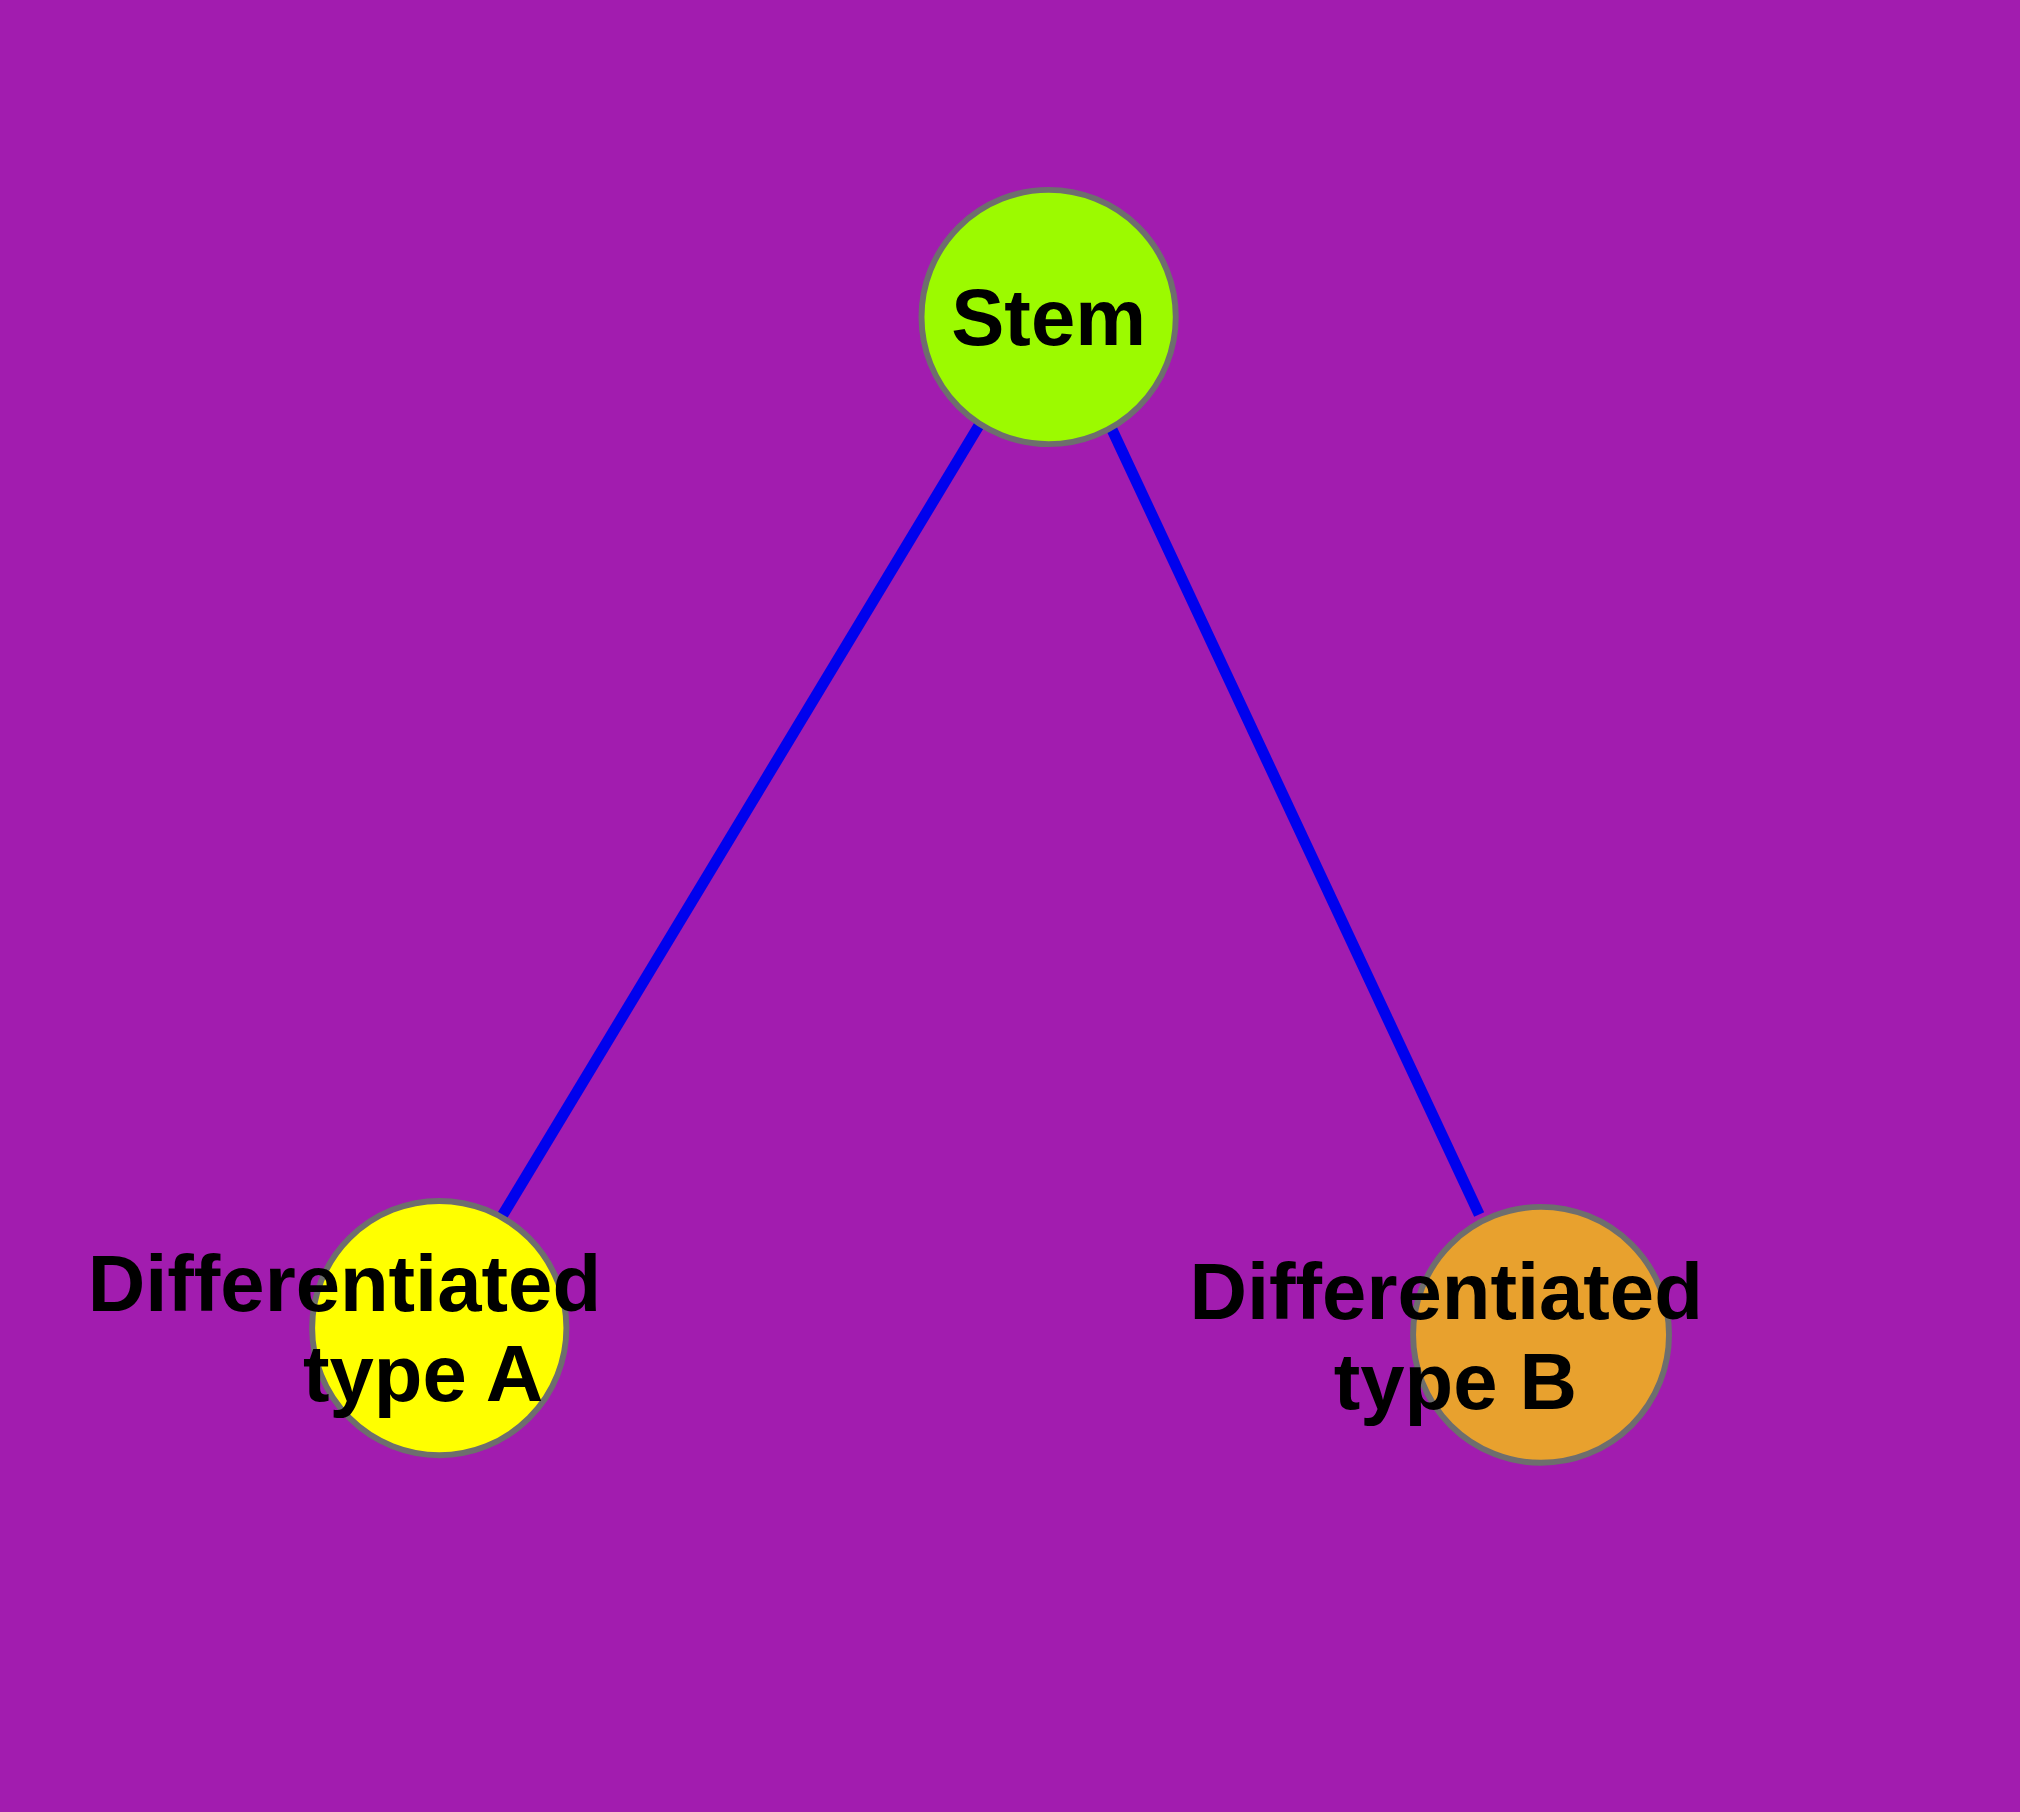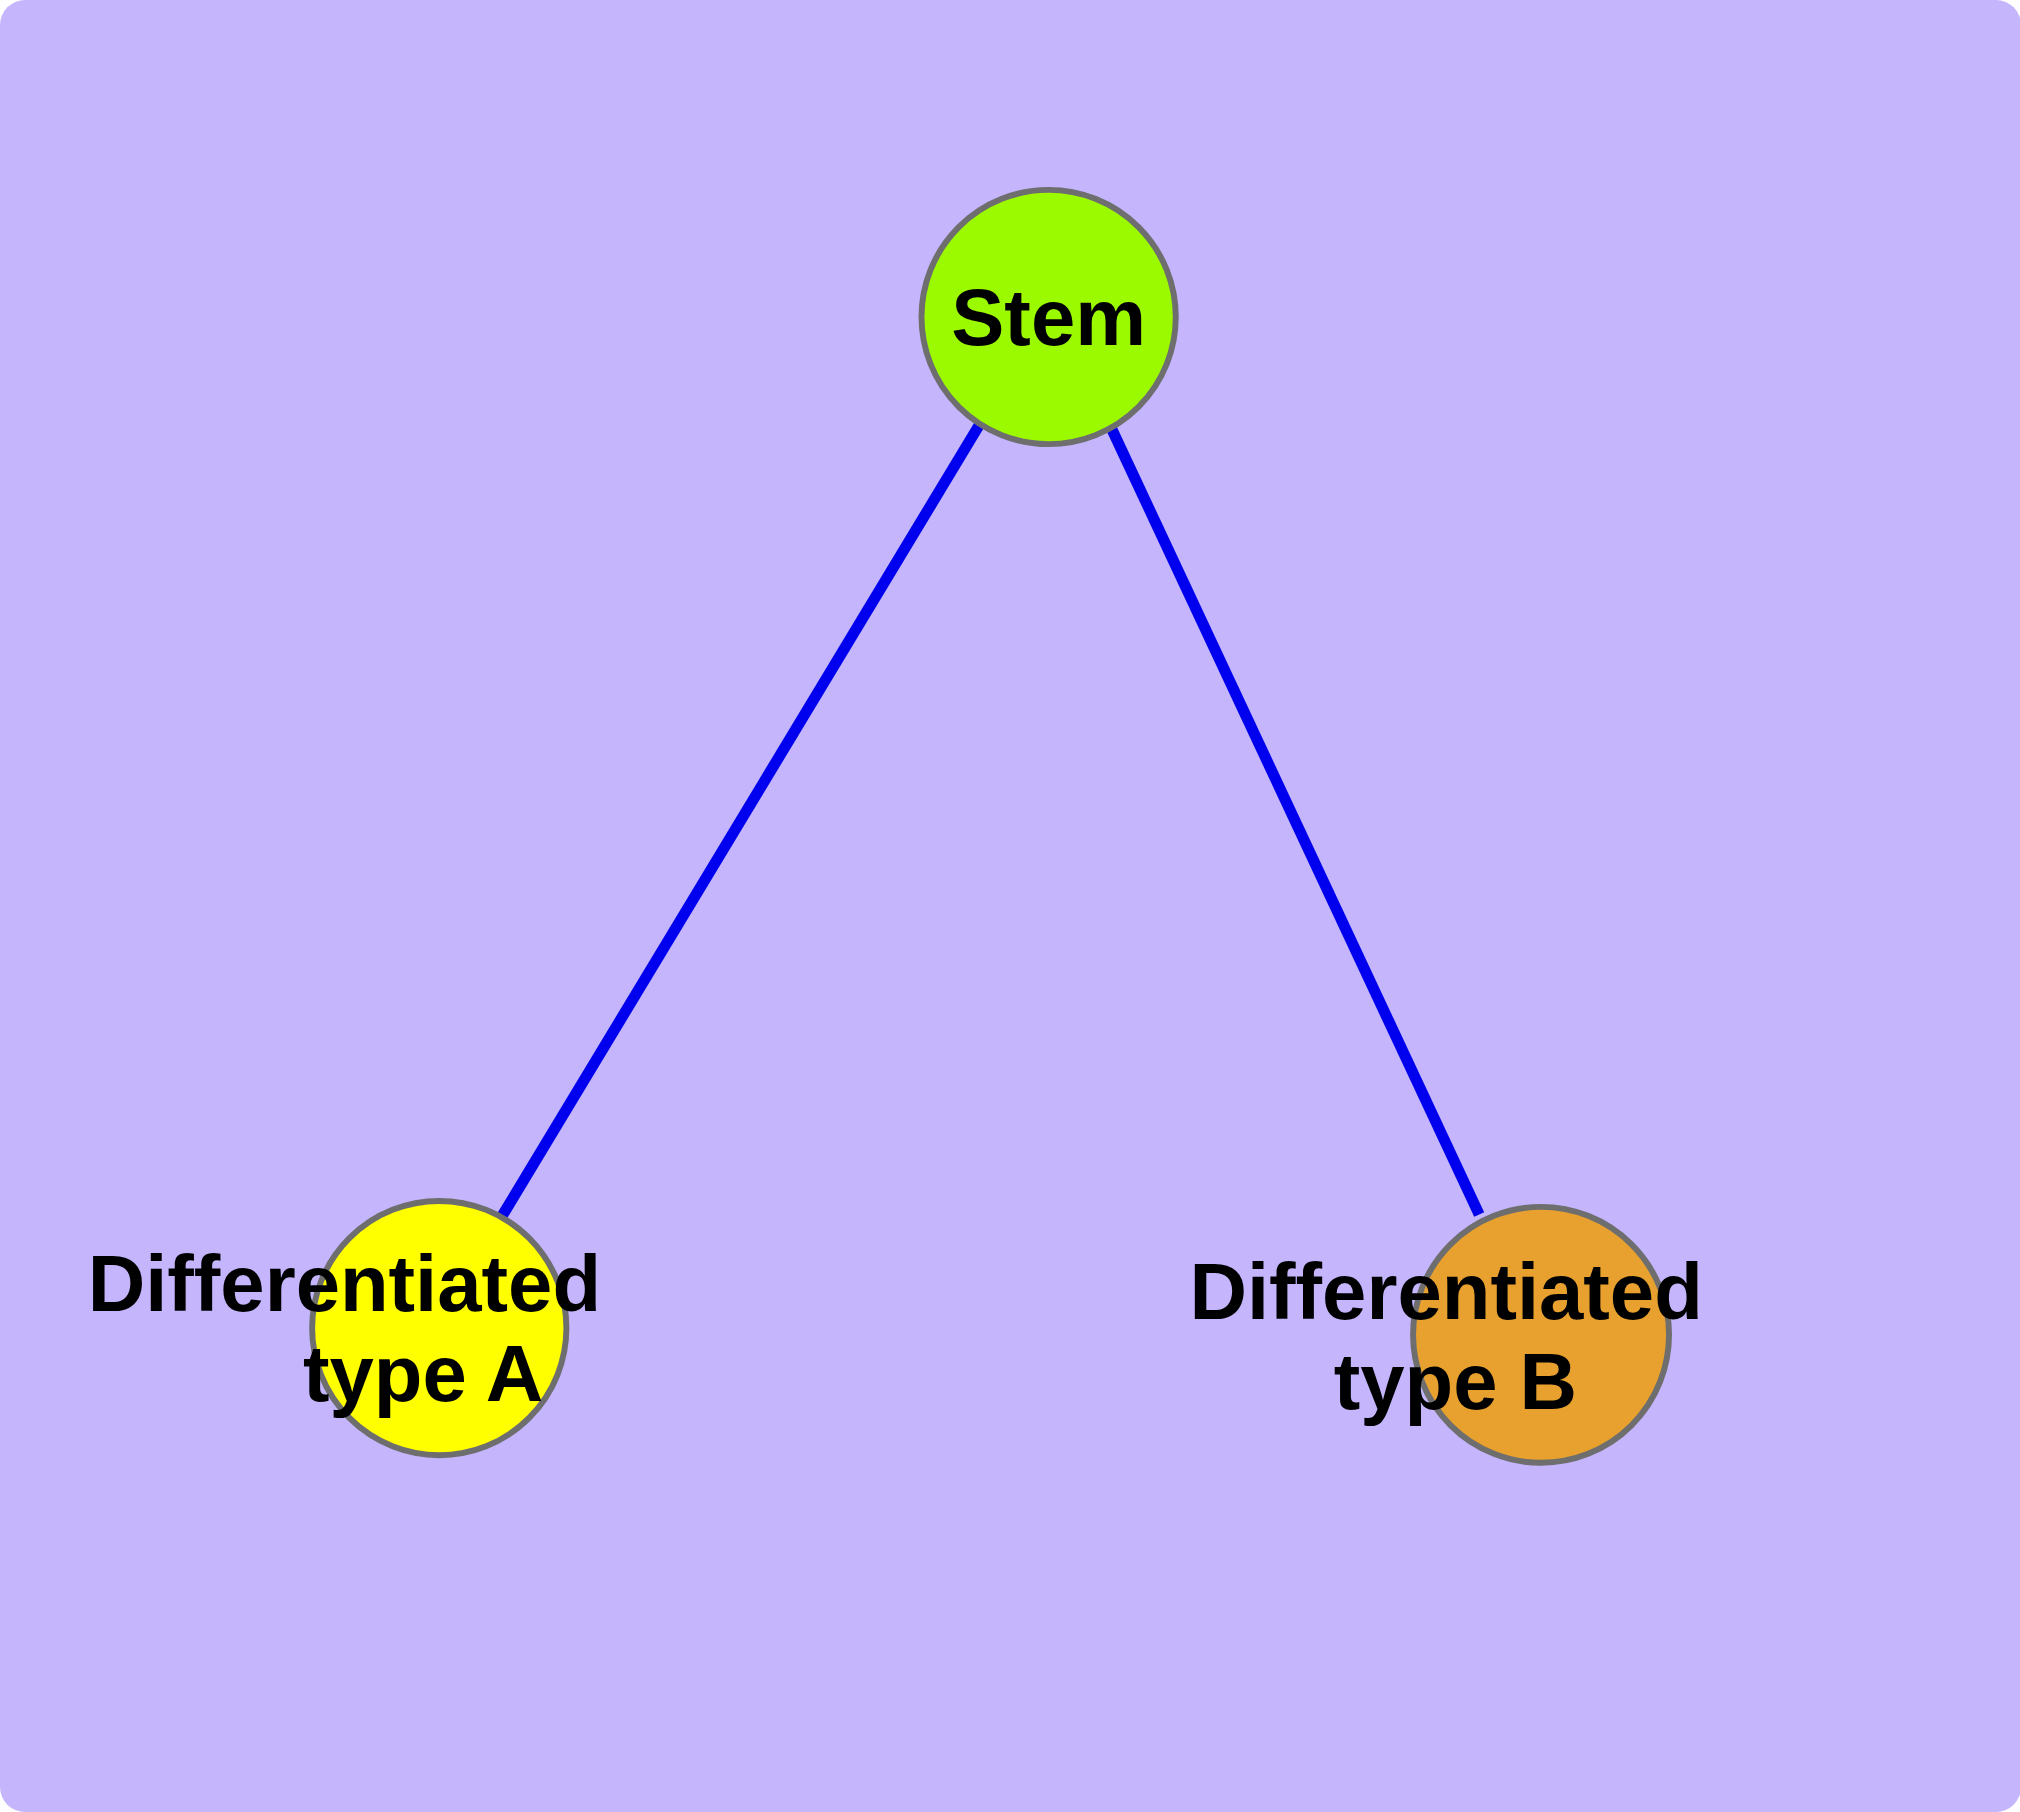--- a/index.html
+++ b/index.html
@@ -37,21 +37,21 @@
     font-family: "Liberation Sans", sans-serif;
     font-weight: bold;
     font-size: 94px;
     fill: #000000;
     dominant-baseline: alphabetic;
   }
 </style>
 </head>
 <body>
 
-<div id="canvas" style="background: #c4b5fd; border-radius: 25px;">
+<div id="canvas" style="background: #a21caf;">
 
   <svg id="graph-svg" viewBox="0 0 2384 2138" xmlns="http://www.w3.org/2000/svg">
 
     <g>
       <line class="edge-line" x1="1156" y1="500" x2="592" y2="1435" stroke="#0000ee"></line>
       <line class="edge-line" x1="1310" y1="503" x2="1745" y2="1433" stroke="#0000ee"></line>
     </g>
 
     <g>
       <circle class="node-circle" cx="1237" cy="374" r="150" fill="#9cfa00" stroke="#6e6e6e"></circle>

